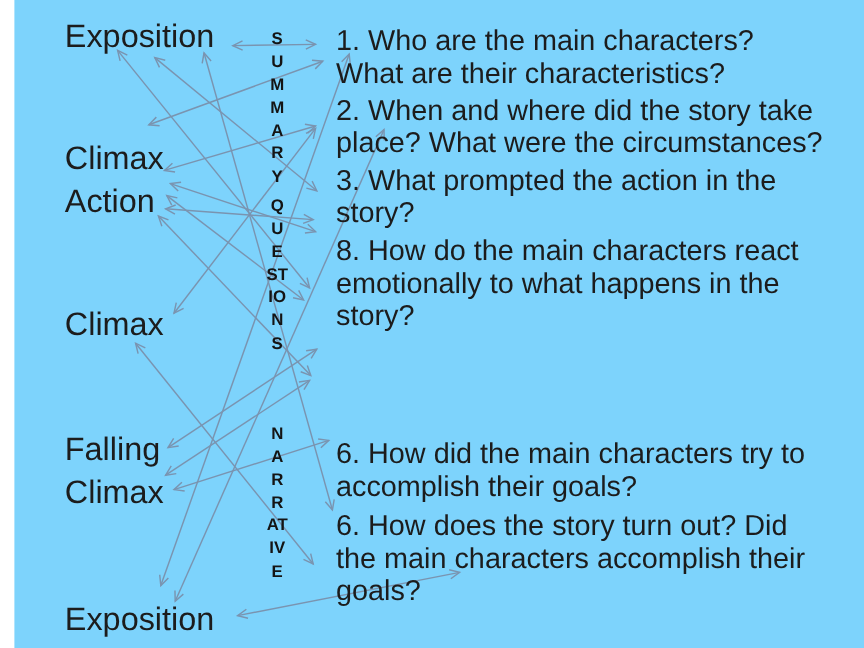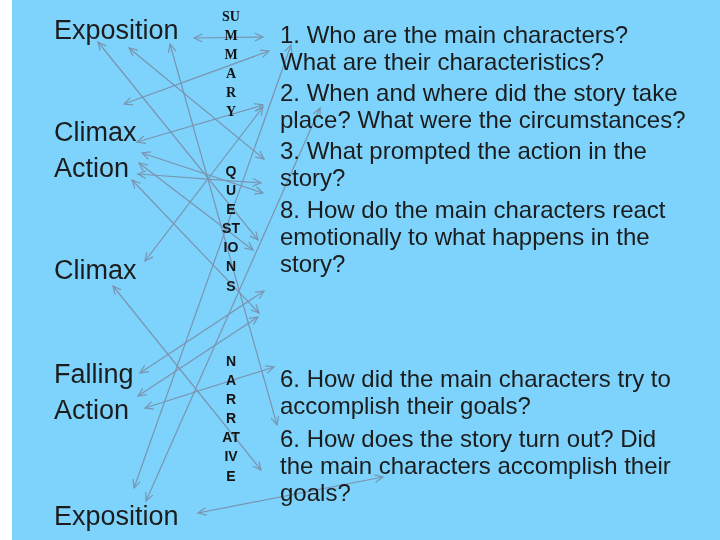--- a/index.html
+++ b/index.html
@@ -104,24 +104,24 @@
       <path d="M193.3 507.7 L186 513 L194.7 515.2" fill="none" stroke="#7a94b0" stroke-width="1.2"></path>
       <path d="M363.7 482.3 L371 477 L362.3 474.8" fill="none" stroke="#7a94b0" stroke-width="1.2"></path>
       <line x1="126" y1="174" x2="249" y2="183" stroke="#7a94b0" stroke-width="1.2"></line>
       <path d="M134.4 170.8 L126 174 L133.8 178.4" fill="none" stroke="#7a94b0" stroke-width="1.2"></path>
       <path d="M240.6 186.2 L249 183 L241.2 178.6" fill="none" stroke="#7a94b0" stroke-width="1.2"></path>
     </svg>
 
   <div class="plot-label" style="top:12px;">Exposition</div>
   <div class="plot-label" style="top:114px;">Climax Action</div>
   <div class="plot-label" style="top:252px;">Climax</div>
-  <div class="plot-label" style="top:356px;">Falling Action</div>
+  <div class="plot-label" style="top:356px;">Falling Climax</div>
   <div class="plot-label" style="top:498px;">Exposition</div>
 
-  <div class="vword" style="top:7px;font-family:Liberation Serif, serif;">SUMMARY</div>
+  <div class="vword" style="top:23px;">SUMMARY</div>
   <div class="vword" style="top:352px;">NARRATIVE</div>
   <div class="vword" style="top:162px;">QUESTIONS</div>
 
   <div class="question" style="top:21px;">1. Who are the main characters?
 What are their characteristics?</div>
   <div class="question" style="top:79px;">2. When and where did the story take
 place? What were the circumstances?</div>
   <div class="question" style="top:137px;">3. What prompted the action in the
 story?</div>
   <div class="question" style="top:196px;">8. How do the main characters react

